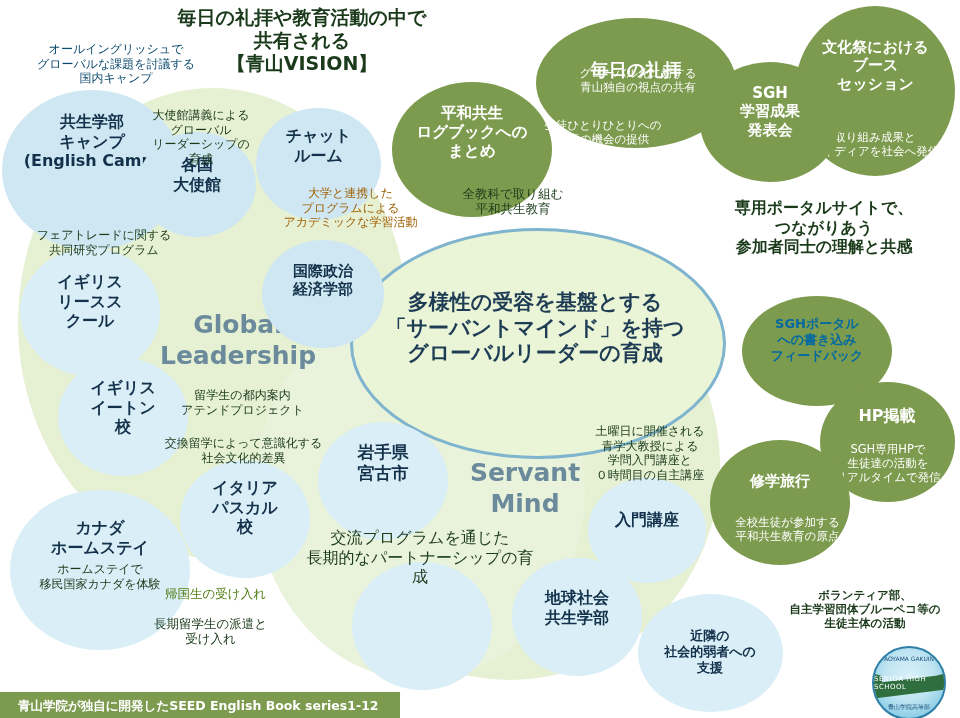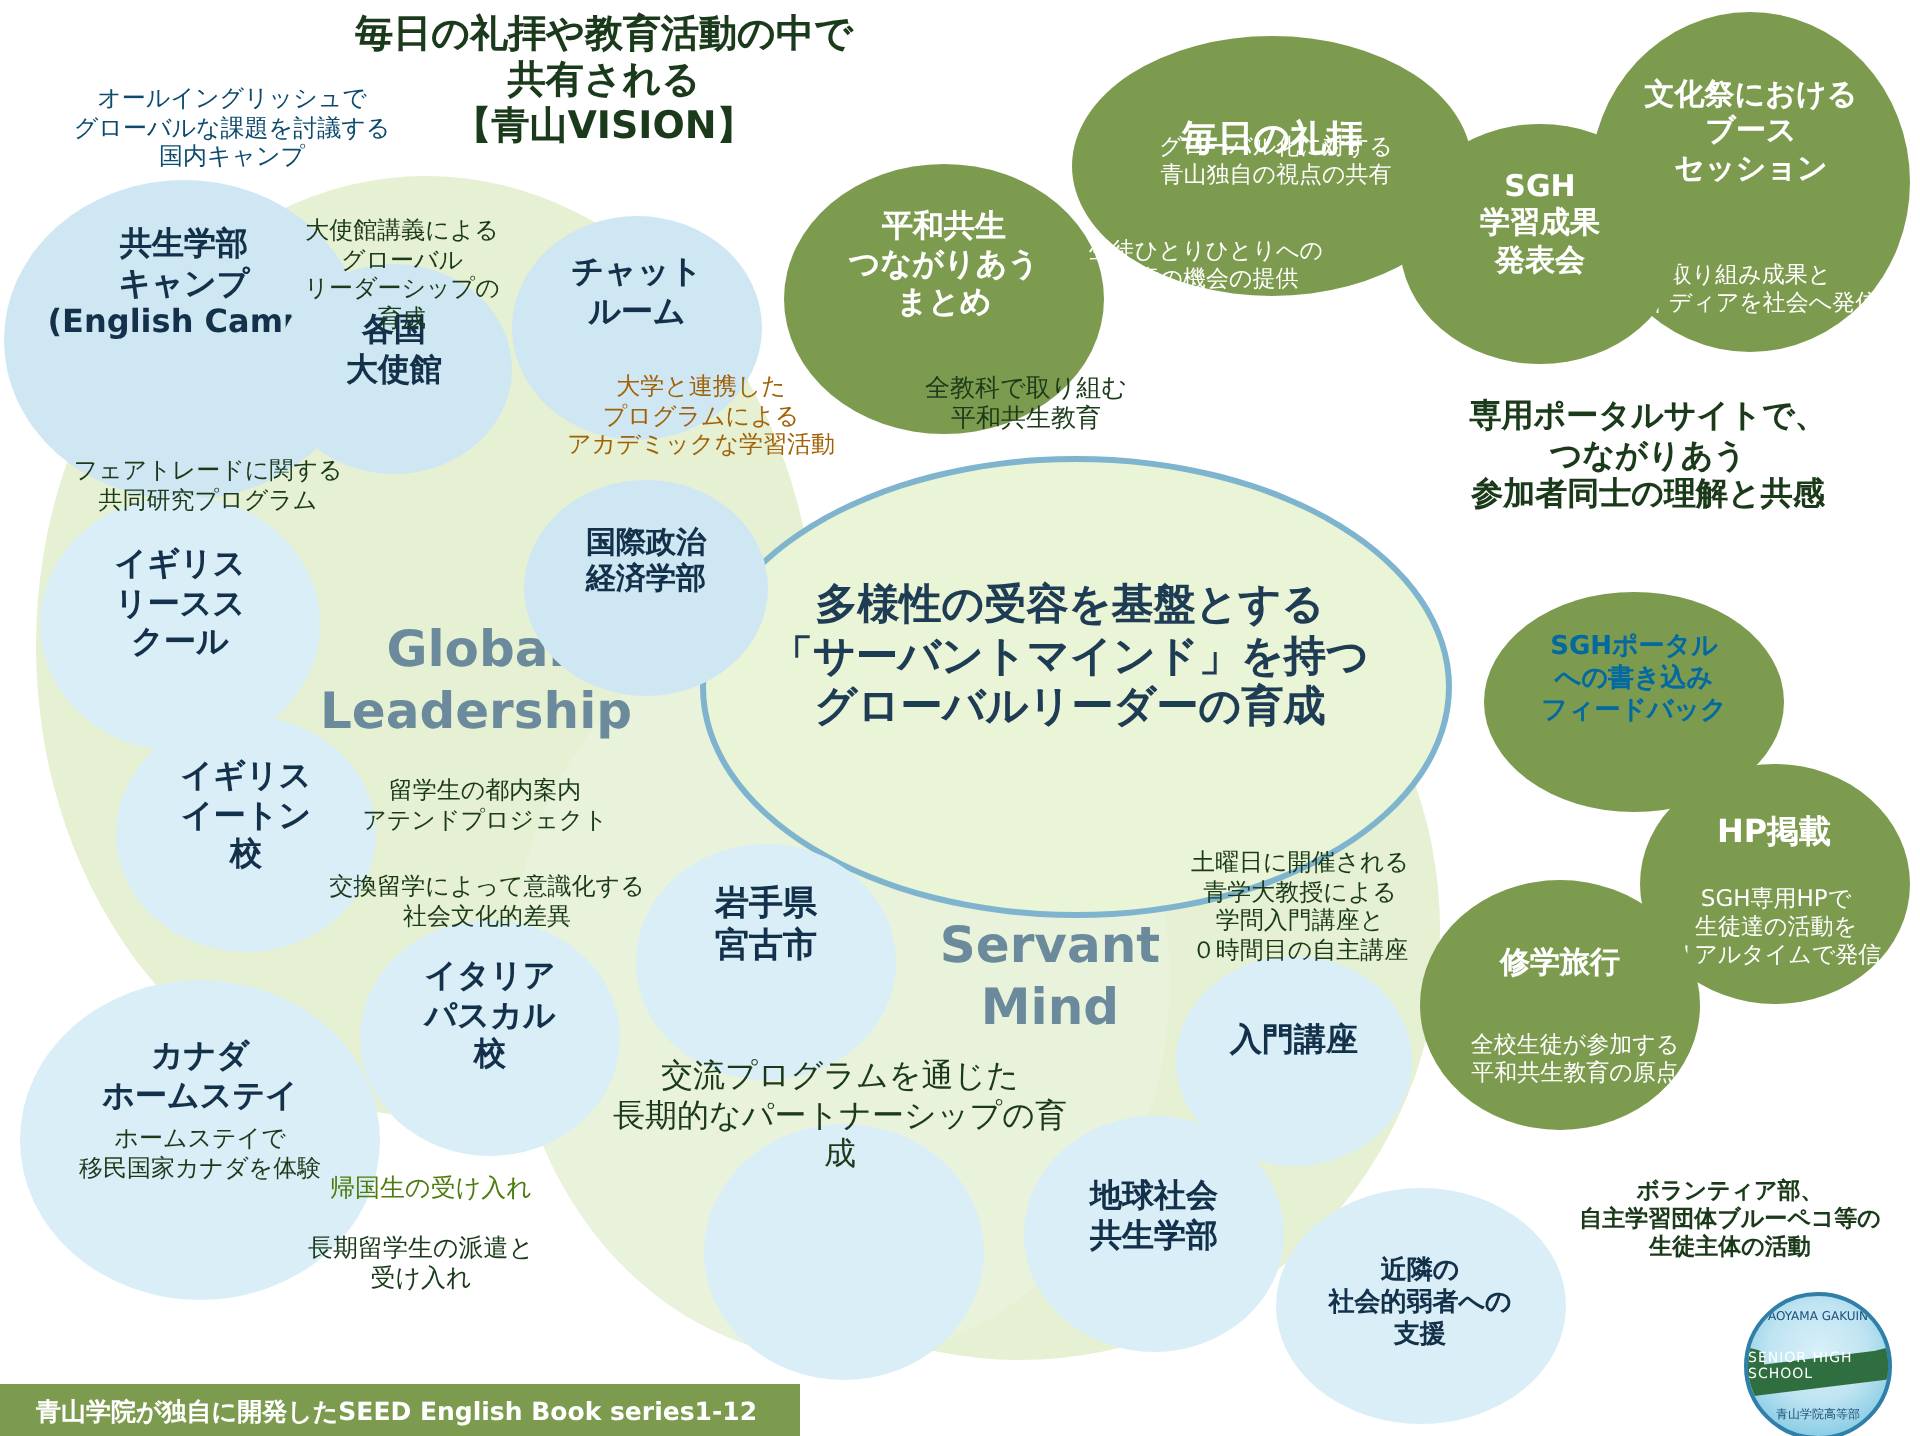--- a/index.html
+++ b/index.html
@@ -74,21 +74,21 @@
   <div class="lbl" style="left:790px; top:130px; width:170px; font-size:11.5px; color:#ffffff;">取り組み成果と
 アイディアを社会へ発信</div>
 
   <div class="blob" style="left:700px; top:62px; width:140px; height:120px; background:#7d9b4e;"></div>
   <div class="lbl bold" style="left:702px; top:84px; width:136px; font-size:15px; color:#ffffff;">SGH
 学習成果
 発表会</div>
 
   <div class="blob" style="left:392px; top:82px; width:160px; height:135px; background:#7d9b4e;"></div>
   <div class="lbl bold" style="left:392px; top:104px; width:160px; font-size:15.5px; color:#ffffff;">平和共生
-つながりあう
+ログブックへの
 まとめ</div>
 
   <div class="lbl" style="left:513px; top:118px; width:180px; font-size:11.5px; color:#ffffff;">生徒ひとりひとりへの
 思索の機会の提供</div>
 
   <div class="blob" style="left:742px; top:296px; width:150px; height:110px; background:#7d9b4e;"></div>
   <div class="lbl bold" style="left:744px; top:316px; width:146px; font-size:13px; color:#0369a1;">SGHポータル
 への書き込み
 フィードバック</div>
 

